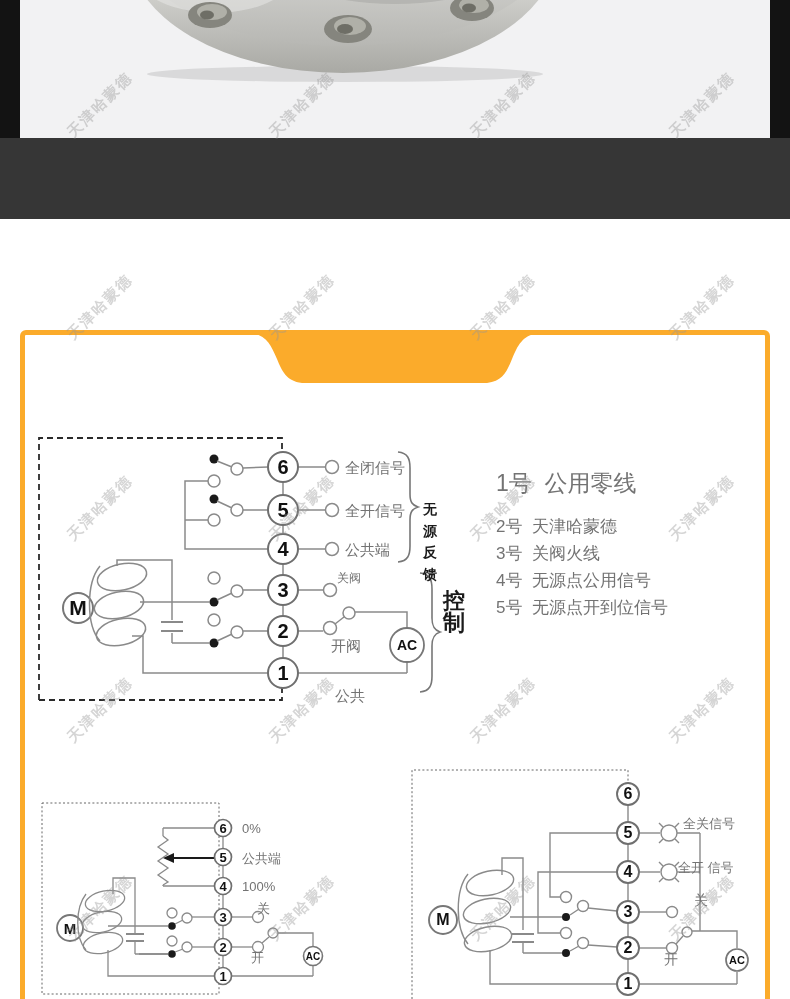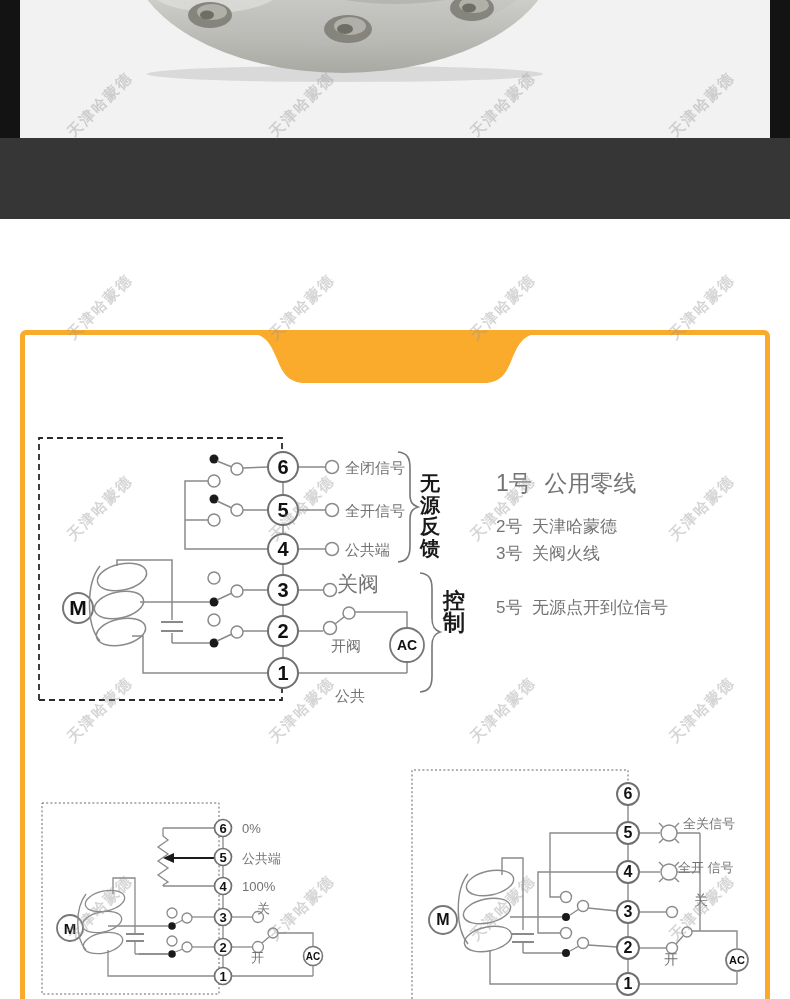--- a/index.html
+++ b/index.html
@@ -268,31 +268,32 @@
     <span class="tnum" style="left:283px;top:467px;font-size:20px">6</span>
     <span class="tnum" style="left:283px;top:510px;font-size:20px">5</span>
     <span class="tnum" style="left:283px;top:549px;font-size:20px">4</span>
     <span class="tnum" style="left:283px;top:590px;font-size:20px">3</span>
     <span class="tnum" style="left:283px;top:631px;font-size:20px">2</span>
     <span class="tnum" style="left:283px;top:673px;font-size:20px">1</span>
 
     <span class="lbl" style="left:345px;top:459px;font-size:15px">全闭信号</span>
     <span class="lbl" style="left:345px;top:502px;font-size:15px">全开信号</span>
     <span class="lbl" style="left:345px;top:541px;font-size:15px">公共端</span>
-    <span class="lbl" style="left:337px;top:570px;font-size:21px">关阀</span>
+    <span class="lbl" style="left:337px;top:570px;font-size:12px">关阀</span>
     <span class="lbl" style="left:331px;top:637px;font-size:15px">开阀</span>
     <span class="lbl" style="left:335px;top:687px;font-size:15px">公共</span>
     <span class="tnum" style="left:407px;top:645px;font-size:14px">AC</span>
     <span class="tnum" style="left:78px;top:608px;font-size:21px">M</span>
-    <span class="vtext" style="left:420px;top:473px;font-size:20px;line-height:21.5px">无源反馈</span>
+    <span class="vtext" style="left:420px;top:499px;font-size:14px;line-height:21.5px">无源反馈</span>
     <span class="vtext" style="left:443px;top:590px;font-size:22px;line-height:22px">控制</span>
 
     <span class="lbl" style="left:496px;top:468px;font-size:23px">1号  公用零线</span>
     <span class="lbl" style="left:496px;top:515px;font-size:17px">2号  天津哈蒙德</span>
     <span class="lbl" style="left:496px;top:542px;font-size:17px">3号  关阀火线</span>
+    <span class="lbl" style="left:496px;top:569px;font-size:17px">4号  无源点公用信号</span>
     <span class="lbl" style="left:496px;top:596px;font-size:17px">5号  无源点开到位信号</span>
 
     <span class="tnum" style="left:223px;top:828px;font-size:13px">6</span>
     <span class="tnum" style="left:223px;top:857px;font-size:13px">5</span>
     <span class="tnum" style="left:223px;top:886px;font-size:13px">4</span>
     <span class="tnum" style="left:223px;top:917px;font-size:13px">3</span>
     <span class="tnum" style="left:223px;top:947px;font-size:13px">2</span>
     <span class="tnum" style="left:223px;top:976px;font-size:13px">1</span>
     <span class="lbl" style="left:242px;top:821px;font-size:13px">0%</span>
     <span class="lbl" style="left:242px;top:850px;font-size:13px">公共端</span>

